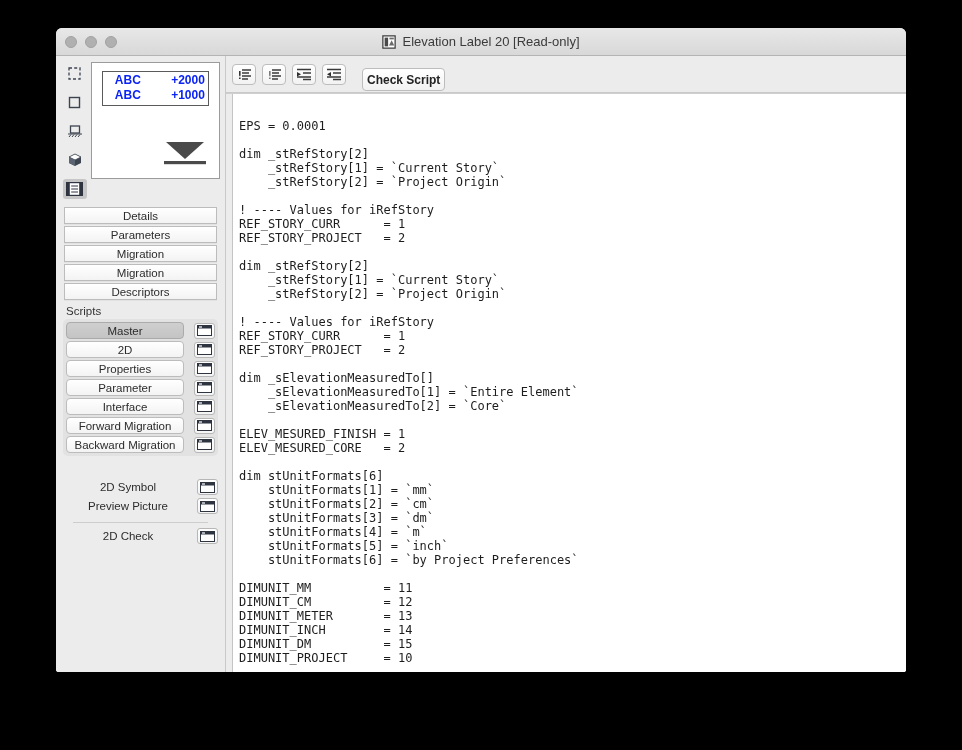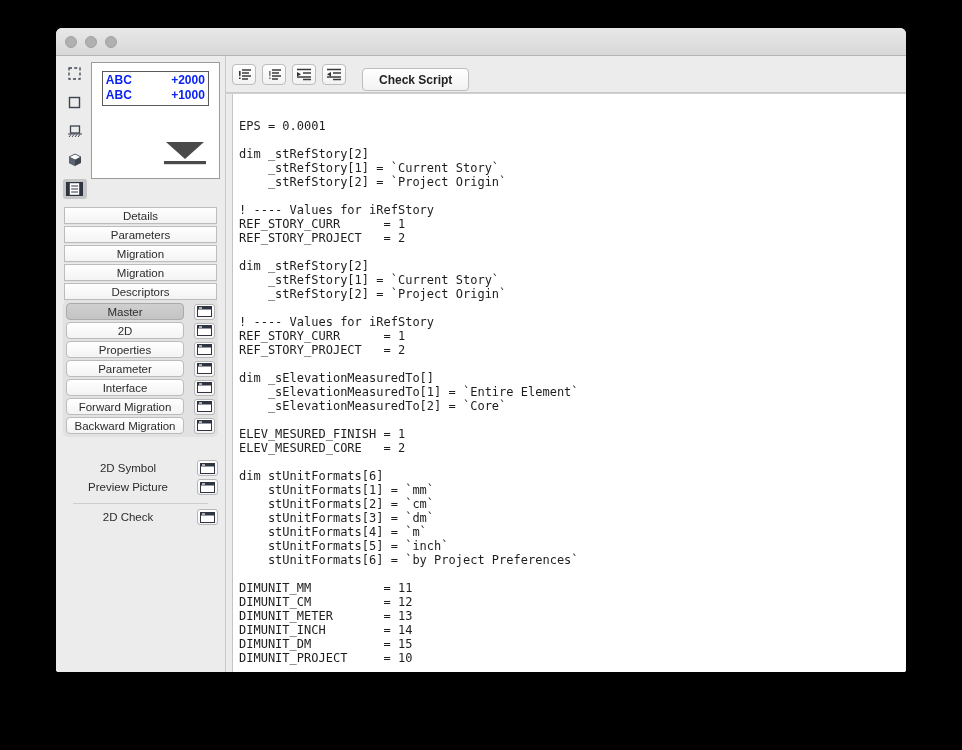--- a/index.html
+++ b/index.html
@@ -130,21 +130,21 @@
     margin-top: 2px;
   }
   .label-box {
     position: absolute;
     left: 10px;
     top: 8px;
     width: 107px;
     border: 1.5px solid #5a5a5a;
     background: #fff;
     box-sizing: border-box;
-    padding: 1px 3px 2px 3px;
+    padding: 1px 3px 2px 12px;
   }
   .label-row {
     display: flex;
     justify-content: space-between;
     color: #0b24f5;
     font-weight: bold;
     font-size: 12px;
     line-height: 15px;
     font-family: "Liberation Sans", sans-serif;
   }
@@ -276,21 +276,21 @@
     background: linear-gradient(to bottom, #ffffff 0%, #f2f2f2 100%);
     display: flex;
     align-items: center;
     justify-content: center;
     box-sizing: border-box;
     cursor: default;
   }
   .check-btn {
     margin-left: 10px;
     height: 21px;
-    padding: 0 16px;
+    padding: 0 4px;
     border: 1px solid #bdbdbd;
     border-radius: 4px;
     background: linear-gradient(to bottom, #ffffff 0%, #f2f2f2 100%);
     font-size: 12px;
     font-weight: bold;
     color: #232323;
     display: flex;
     align-items: center;
     justify-content: center;
     cursor: default;
@@ -331,20 +331,29 @@
 <div id="root">
 
   <div class="window">
 
     <div class="titlebar">
       <div class="traffic">
         <div class="light"></div>
         <div class="light"></div>
         <div class="light"></div>
       </div>
+      <div class="title-center">
+        <svg class="title-icon" viewBox="0 0 16 16">
+          <rect x="1" y="1" width="14" height="14" fill="#ffffff" stroke="#3a3a3a" stroke-width="1.4"></rect>
+          <rect x="3" y="3" width="4" height="10" fill="#4a4a4a"></rect>
+          <path d="M8 12 L11 6 L14 12 Z" fill="#6a6a6a"></path>
+          <rect x="8.5" y="3" width="5" height="2" fill="#6a6a6a"></rect>
+        </svg>
+        <span class="title-text">Elevation Label 20 [Read-only]</span>
+      </div>
     </div>
 
     <div class="body">
 
       <div class="leftpanel">
 
         <div class="top-area">
 
           <div class="icon-rail">
             <div class="rail-icon">
@@ -409,20 +418,21 @@
         </div>
 
         <div class="btn-list">
           <div class="pbtn">Details</div>
           <div class="pbtn">Parameters</div>
           <div class="pbtn">Migration</div>
           <div class="pbtn">Migration</div>
           <div class="pbtn">Descriptors</div>
         </div>
 
+        <div class="section-label">Scripts</div>
 
         <div class="script-group">
 
           <div class="script-row">
             <div class="script-btn selected">Master</div>
             <div class="win-icon">
               <svg width="15" height="11" viewBox="0 0 15 11">
                 <rect x="0.5" y="0.5" width="14" height="10" fill="#ffffff" stroke="#2e3440" stroke-width="1"></rect>
                 <rect x="0.5" y="0.5" width="14" height="3" fill="#2e3440"></rect>
                 <rect x="2" y="1.4" width="3" height="1.2" fill="#ffffff"></rect>

